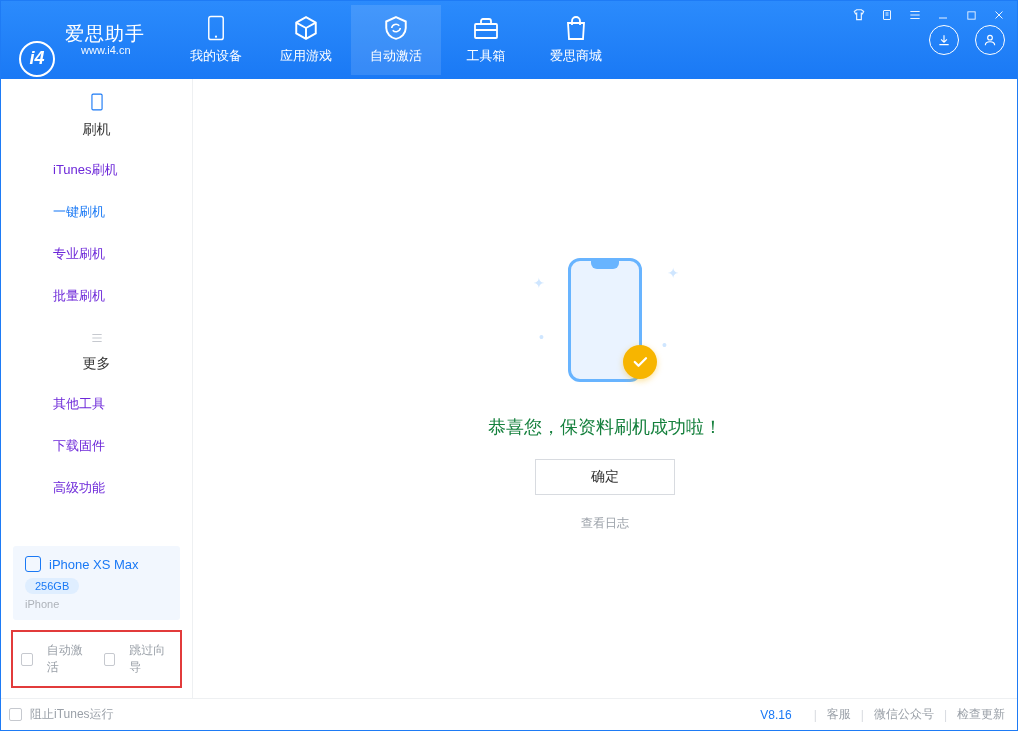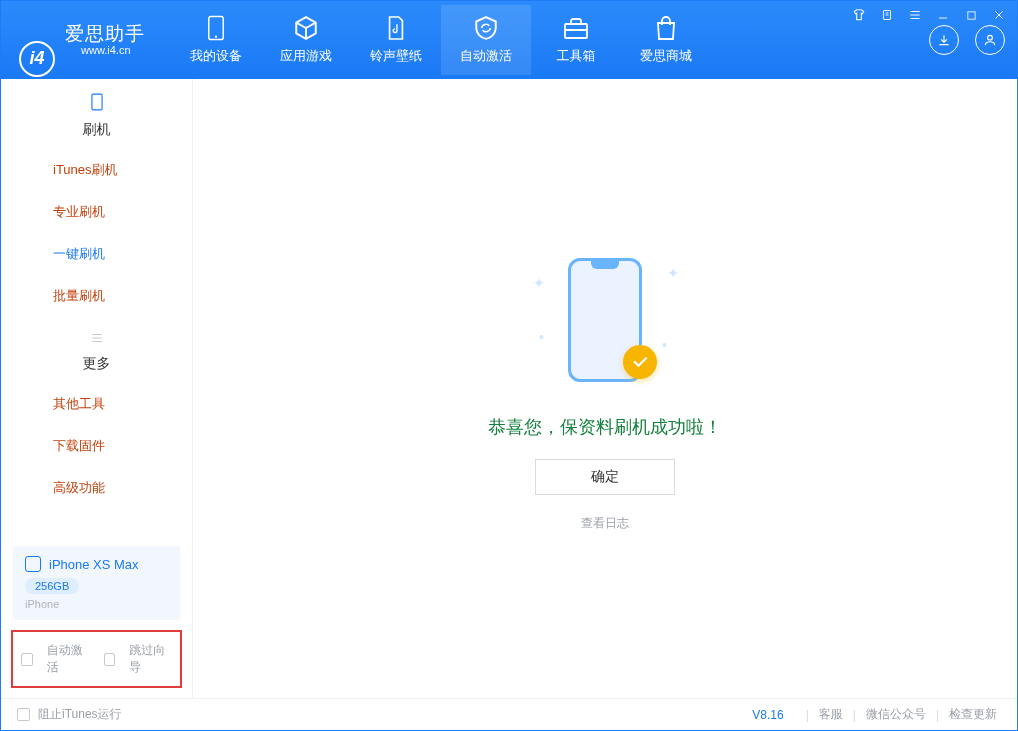--- a/index.html
+++ b/index.html
@@ -16,21 +16,21 @@
 .nav-item .ico { width: 26px; height: 26px; display: flex; align-items: center; justify-content: center; }
 .nav-item .lbl { font-size: 13px; }
 .nav-item.active { background: rgba(255,255,255,.12); }
 .win-controls { position: absolute; top: 6px; right: 10px; display: flex; gap: 12px; color: #fff; font-size: 14px; }
 .win-controls span { cursor: pointer; opacity: .9; display: inline-flex; align-items:center; justify-content:center; width:16px; height:16px; }
 .right-actions { margin-left: auto; display: flex; gap: 16px; align-items: center; }
 .circle-btn { width: 30px; height: 30px; border: 1.5px solid #fff; border-radius: 50%; display: flex; align-items: center; justify-content: center; cursor: pointer; }
 .body { flex: 1; display: flex; min-height: 0; }
 .sidebar { width: 192px; border-right: 1px solid #eef0f2; display: flex; flex-direction: column; font-size: 13px; color: #333; }
 .side-group-title { padding: 14px 18px 10px; display: flex; align-items: center; gap: 10px; color: #333; font-size: 14px; flex-direction: column; }
-.side-item { padding: 12px 18px 12px 52px; cursor: pointer; color: #c2410c; }
+.side-item { padding: 12px 18px 12px 52px; cursor: pointer; color: #6d28d9; }
 .side-item.active { color: #1a79f5; }
 .side-spacer { flex: 1; }
 .mode-card { margin: 0 12px 10px; background: #f2f7fe; border-radius: 3px; padding: 10px 12px; display: flex; align-items: center; gap: 10px; color: #333; font-size: 13px; }
 .mode-card .m-ico { width: 18px; height: 18px; border: 2px solid #1a79f5; border-radius: 50%; position: relative; }
 .mode-card .m-ico::after { content: ""; position: absolute; width: 6px; height: 6px; background: #1a79f5; border-radius: 50%; top: 4px; left: 4px; }
 .device-card { margin: 0 12px 10px; background: #f2f7fe; border-radius: 3px; padding: 10px 12px; font-size: 13px; }
 .device-card .dv-row1 { display: flex; align-items: center; gap: 8px; color: #1a79f5; font-weight: 500; }
 .device-card .dv-ico { width: 16px; height: 16px; border: 1.5px solid #1a79f5; border-radius: 3px; }
 .device-card .cap { display: inline-block; margin-top: 6px; font-size: 11px; color: #1a79f5; background: #dfeeff; padding: 2px 10px; border-radius: 10px; }
 .device-card .dv-sub { color: #aeb3ba; font-size: 11px; margin-top: 4px; }
@@ -40,21 +40,21 @@
 .phone-wrap { position: relative; width: 160px; height: 150px; display: flex; align-items: center; justify-content: center; }
 .phone { width: 74px; height: 124px; border: 3px solid #68b4ff; border-radius: 12px; background: #eaf3ff; position: relative; }
 .phone .notch { position: absolute; top: 0; left: 50%; transform: translateX(-50%); width: 28px; height: 8px; background: #68b4ff; border-radius: 0 0 6px 6px; }
 .badge-check { position: absolute; right: 28px; bottom: 16px; width: 34px; height: 34px; background: #f7b500; border-radius: 50%; display: flex; align-items: center; justify-content: center; box-shadow: 0 2px 6px rgba(247,181,0,.4); }
 .badge-check svg { stroke: #fff; }
 .spark { position: absolute; color: #cfe6ff; font-size: 14px; }
 .spark.s1 { left: 8px; top: 30px; } .spark.s2 { right: 6px; top: 20px; } .spark.s3 { right: 18px; bottom: 42px; } .spark.s4 { left: 14px; bottom: 50px; }
 .success-msg { font-size: 18px; color: #15803d; }
 .ok-btn { width: 140px; height: 36px; border: 1px solid #d8dbe0; background: #fff; font-size: 14px; color: #333; cursor: pointer; }
 .log-link { font-size: 12px; color: #9aa0a8; cursor: pointer; }
-.statusbar { height: 32px; border-top: 1px solid #eef0f2; display: flex; align-items: center; padding: 0 16px; font-size: 12px; color: #9aa0a8; gap: 8px; }
+.statusbar { height: 32px; border-top: 1px solid #eef0f2; display: flex; align-items: center; padding: 0 8px; font-size: 12px; color: #9aa0a8; gap: 8px; }
 .statusbar .sep { color: #d8dbe0; margin: 0 6px; }
 .statusbar .right { margin-left: auto; display: flex; align-items: center; gap: 0; }
 .statusbar .lnk { color: #9aa0a8; cursor: pointer; padding: 0 4px; }
 .statusbar .ver { color: #1a79f5; margin-right: 16px; }
 svg { display:block; }
 </style>
 </head>
 <body>
 
 <div class="window">
@@ -113,29 +113,20 @@
       </div>
       <div class="nav-item">
         <span class="ico">
             <svg width="26" height="26" viewBox="0 0 24 24" fill="none" stroke="#fff" stroke-width="1.8">
               <path d="M12 2l9 5v10l-9 5-9-5V7z"></path>
               <path d="M12 12l9-5M12 12v10M12 12L3 7"></path>
             </svg>
           </span>
         <span class="lbl">应用游戏</span>
       </div>
-      <div class="nav-item">
-        <span class="ico">
-            <svg width="22" height="26" viewBox="0 0 24 28" fill="none" stroke="#fff" stroke-width="1.8">
-              <path d="M5 2h10l4 4v20H5z"></path>
-              <path d="M13 10v7a2 2 0 11-2-2" stroke-width="1.5"></path>
-            </svg>
-          </span>
-        <span class="lbl">铃声壁纸</span>
-      </div>
       <div class="nav-item active">
         <span class="ico">
             <svg width="26" height="26" viewBox="0 0 24 24" fill="none" stroke="#fff" stroke-width="1.8">
               <path d="M12 2l9 4v6c0 5-4 9-9 10-5-1-9-5-9-10V6z"></path>
               <path d="M8 12a4 4 0 017-2M16 12a4 4 0 01-7 2" stroke-width="1.5"></path>
             </svg>
           </span>
         <span class="lbl">自动激活</span>
       </div>
       <div class="nav-item">
@@ -174,22 +165,22 @@
 
   <div class="body">
     <div class="sidebar">
       <div class="side-group-title">
         <svg width="14" height="18" viewBox="0 0 24 32" fill="none" stroke="#1a79f5" stroke-width="2">
             <rect x="3" y="2" width="18" height="28" rx="2"></rect>
           </svg>
         <span>刷机</span>
       </div>
       <div class="side-item">iTunes刷机</div>
+      <div class="side-item active">一键刷机</div>
       <div class="side-item">专业刷机</div>
-      <div class="side-item active">一键刷机</div>
       <div class="side-item">批量刷机</div>
 
       <div class="side-group-title">
         <svg width="14" height="14" viewBox="0 0 24 24" stroke="#c6c9cf" stroke-width="2">
             <path d="M4 6h16M4 12h16M4 18h16"></path>
           </svg>
         <span>更多</span>
       </div>
       <div class="side-item">其他工具</div>
       <div class="side-item">下载固件</div>

